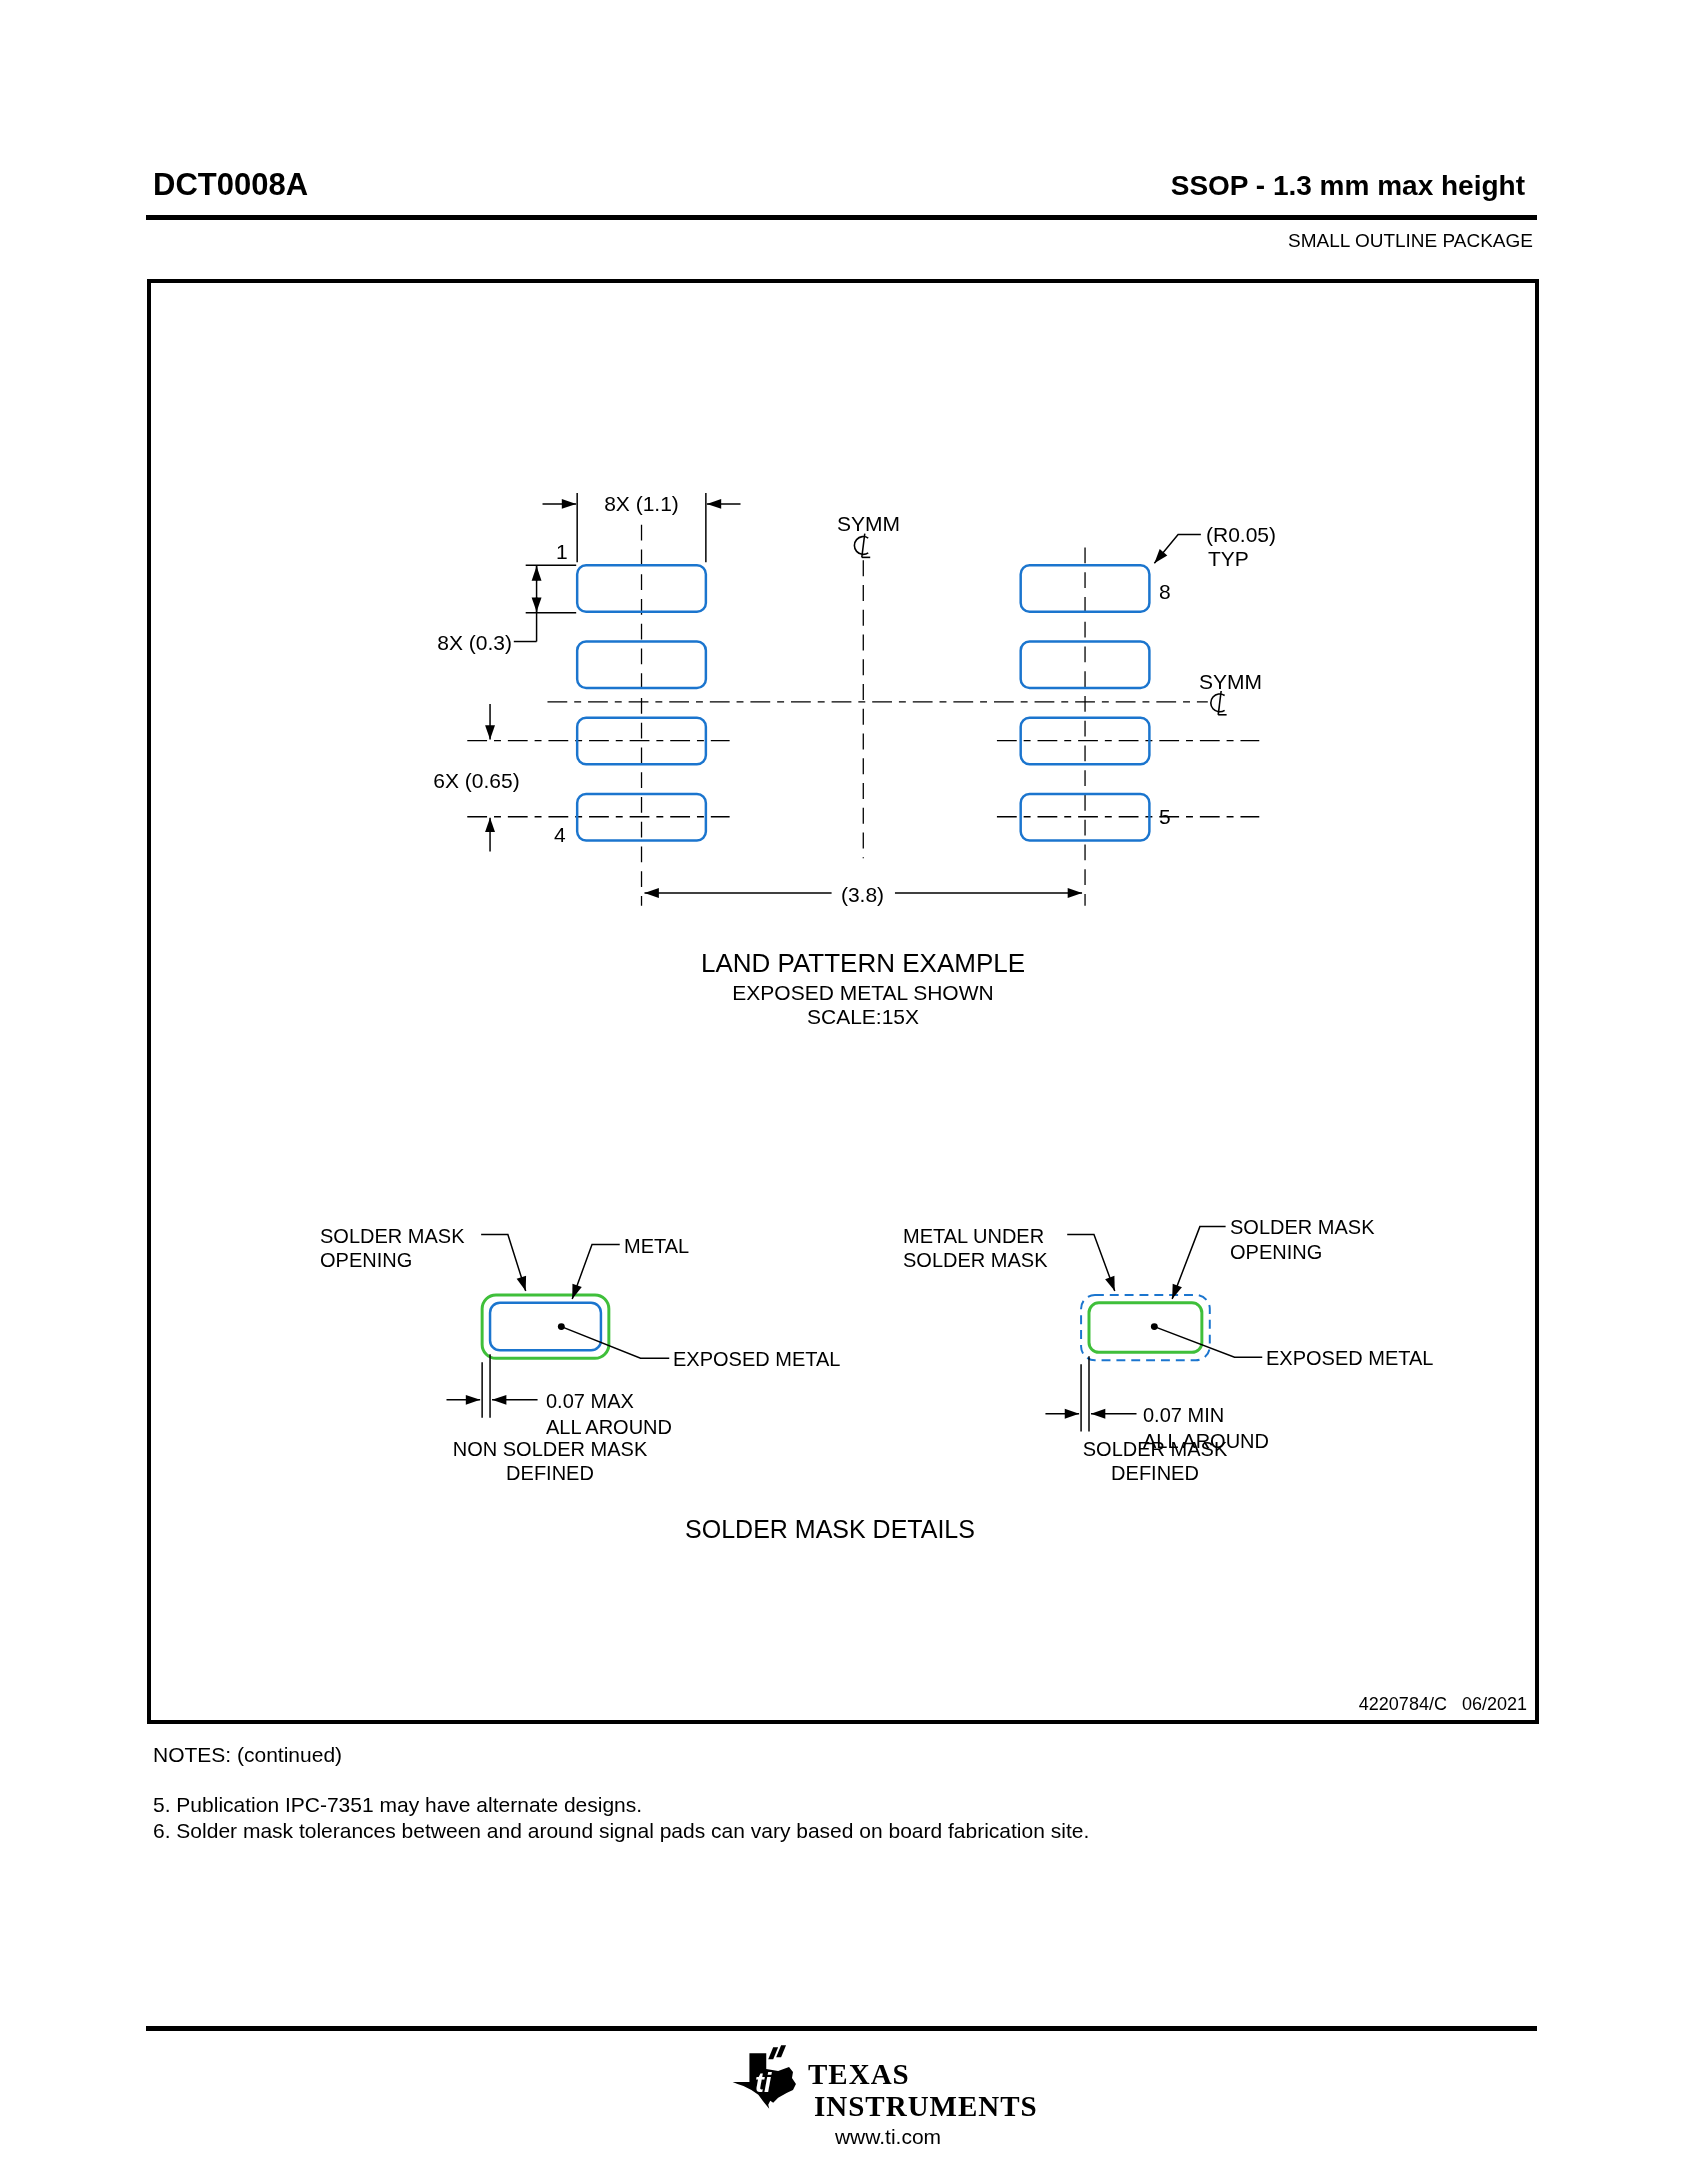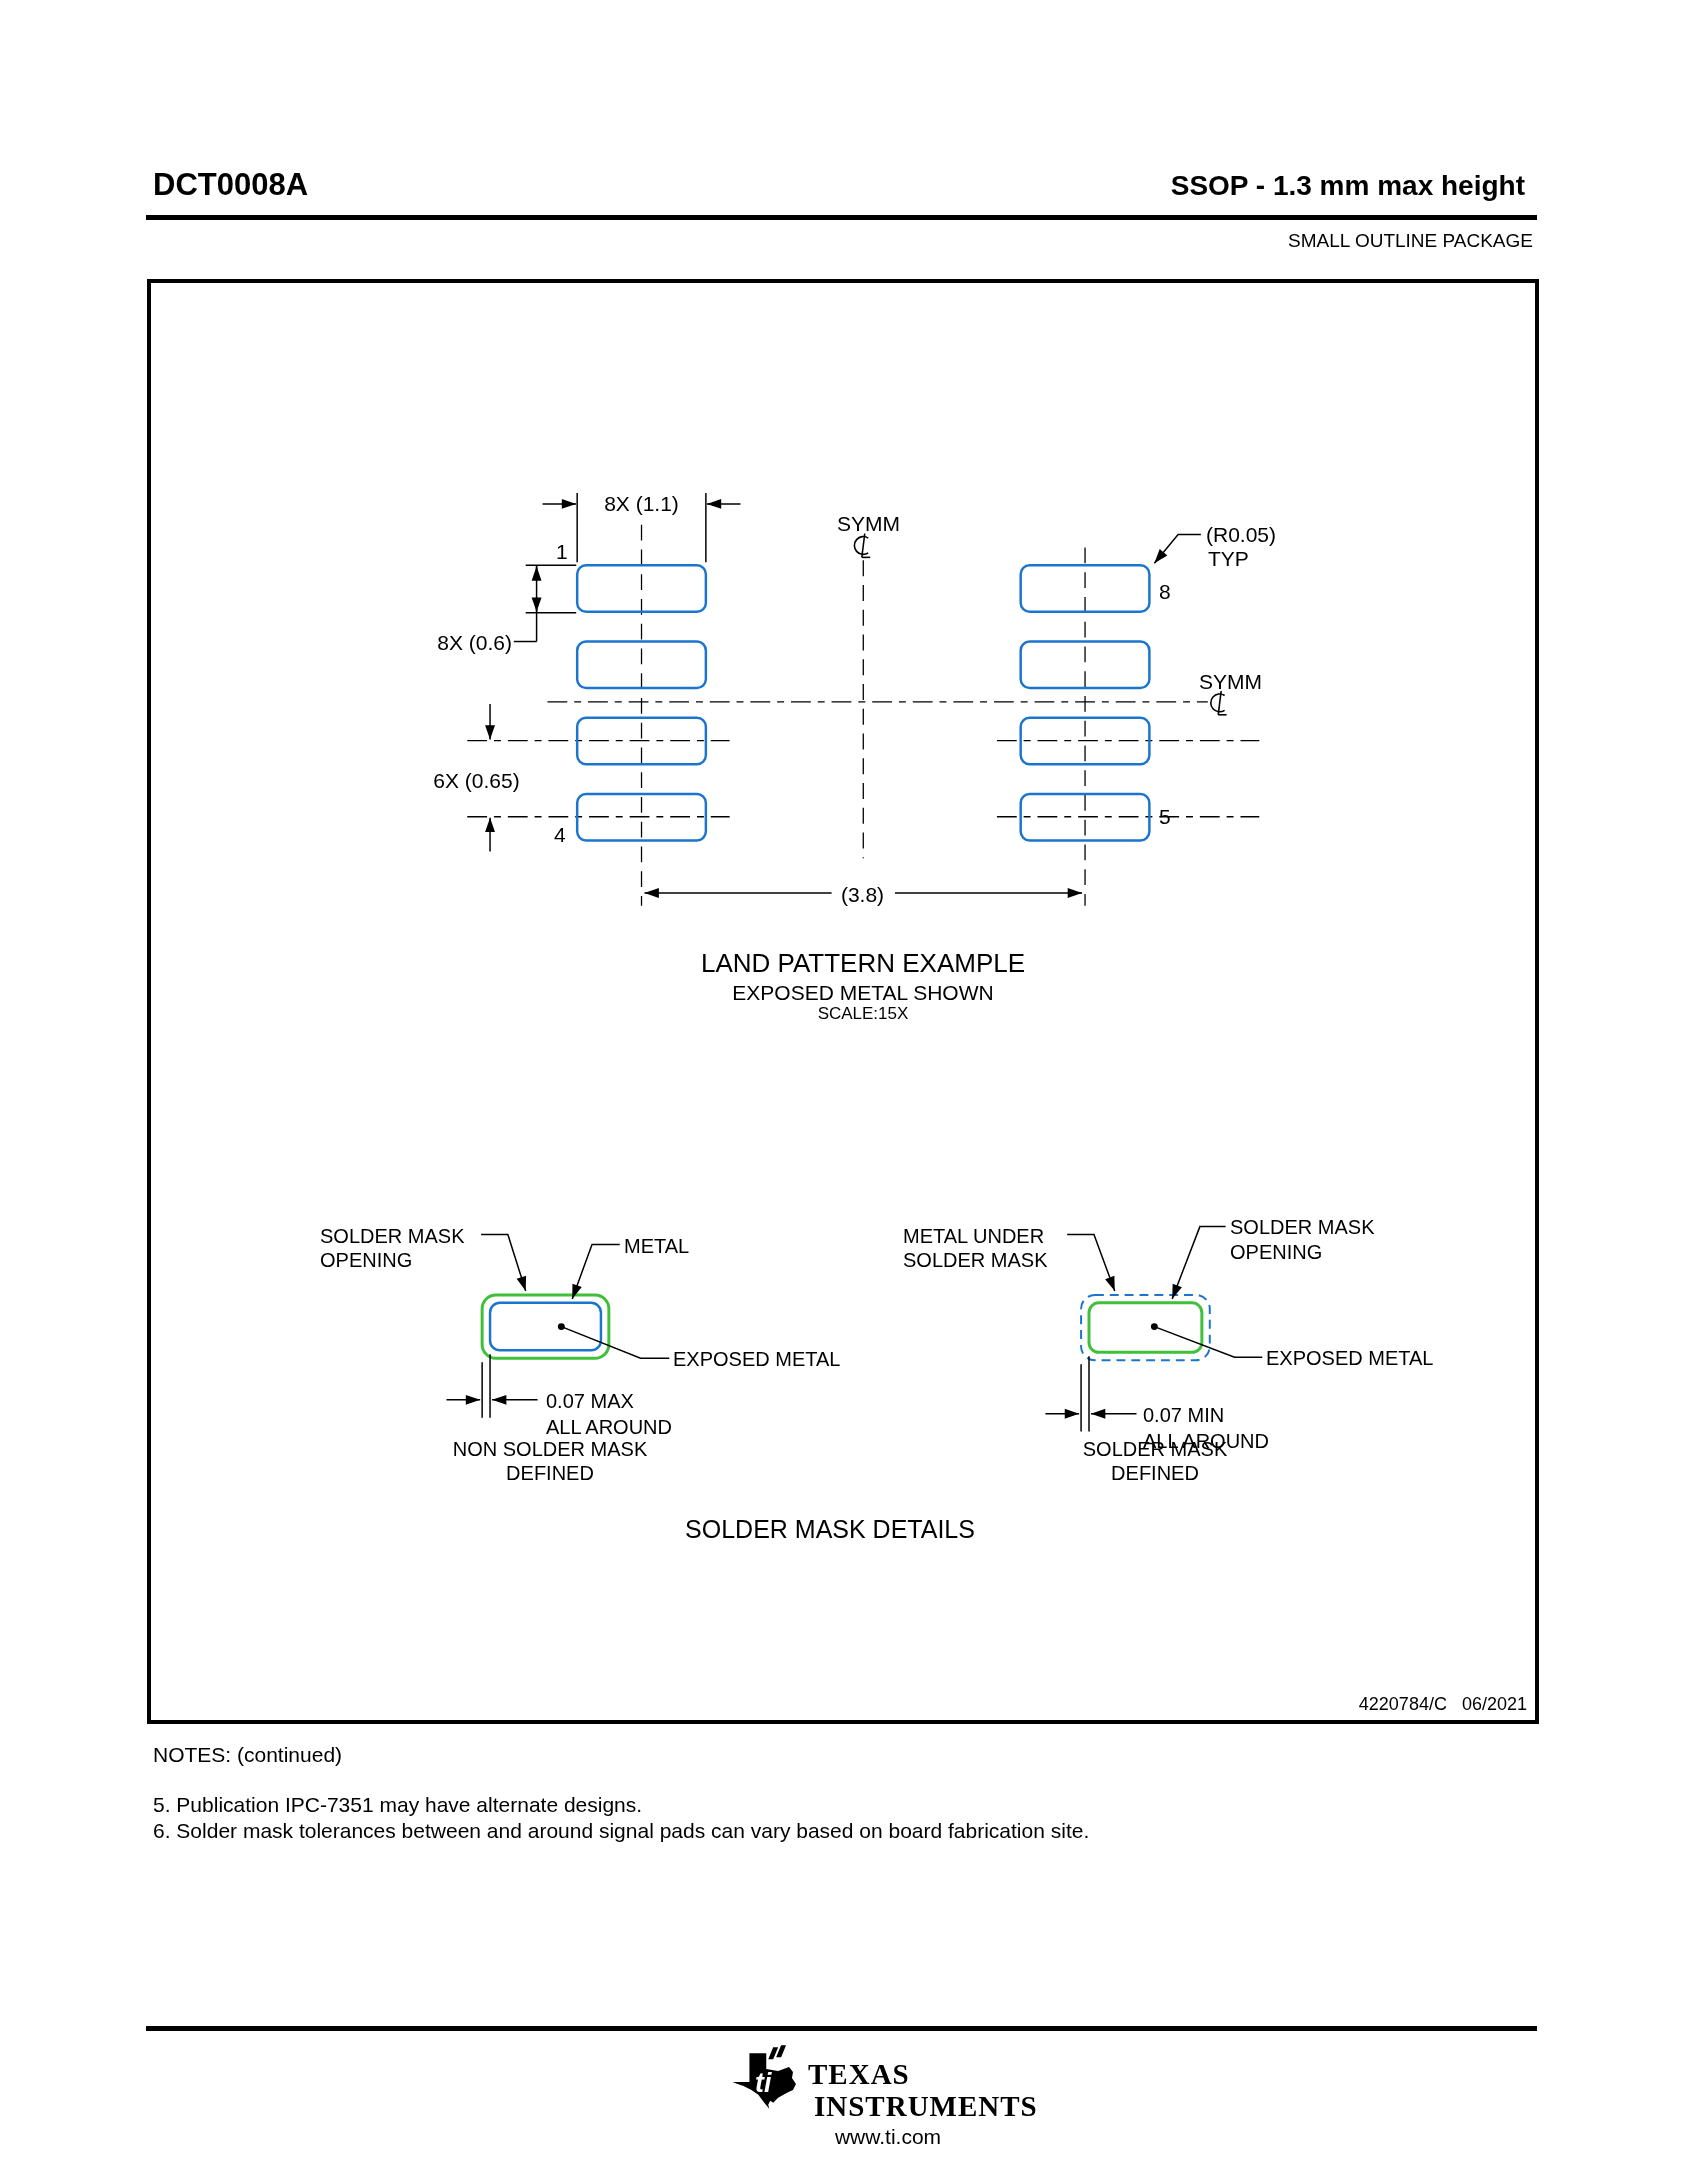--- a/index.html
+++ b/index.html
@@ -127,33 +127,33 @@
       <path d="M17,8 L34,8 L34,24 L46,26 L57,22 L61,27 L60,33 L64,39 L61,45 L55,48 L46,53
                L41,58 L38,56 L36,60 L37,64 L32,58 L26,50 L19,45 L11,41 L5,39 L0,37 L17,37 Z" fill="#000"></path>
       <polygon points="36,14 41,2 46,2 41,14" fill="#000"></polygon>
       <polygon points="44,12 49,0 54,0 49,12" fill="#000"></polygon>
       <text x="31" y="47" font-family="Liberation Sans, sans-serif" font-style="italic" font-weight="bold" font-size="27" fill="#ffffff" text-anchor="middle">ti</text>
     </g>
   </svg>
 
   <div class="t c" style="left:582px;top:492px;width:119px;font-size:21px;">8X (1.1)</div>
   <div class="t" style="left:556px;top:540px;font-size:21px;">1</div>
-  <div class="t r" style="left:426px;top:631px;width:86px;font-size:21px;">8X (0.6)</div>
+  <div class="t r" style="left:426px;top:631px;width:86px;font-size:21px;">8X (0.3)</div>
   <div class="t c" style="left:417px;top:769px;width:119px;font-size:21px;">6X (0.65)</div>
   <div class="t" style="left:554px;top:823px;font-size:21px;">4</div>
   <div class="t c" style="left:829px;top:512px;width:79px;font-size:21px;">SYMM</div>
   <div class="t c" style="left:1191px;top:670px;width:79px;font-size:21px;">SYMM</div>
   <div class="t" style="left:1206px;top:523px;font-size:21px;">(R0.05)</div>
   <div class="t" style="left:1208px;top:547px;font-size:21px;">TYP</div>
   <div class="t" style="left:1159px;top:580px;font-size:21px;">8</div>
   <div class="t" style="left:1159px;top:805px;font-size:21px;">5</div>
   <div class="t c" style="left:823px;top:883px;width:79px;font-size:21px;">(3.8)</div>
   <div class="t c" style="left:665px;top:949px;width:396px;font-size:26px;">LAND PATTERN EXAMPLE</div>
   <div class="t c" style="left:665px;top:981px;width:396px;font-size:21px;">EXPOSED METAL SHOWN</div>
-  <div class="t c" style="left:665px;top:1005px;width:396px;font-size:17px;">SCALE:15X</div>
+  <div class="t c" style="left:665px;top:1005px;width:396px;font-size:21px;">SCALE:15X</div>
 
   <div class="t" style="left:320px;top:1225px;">SOLDER MASK</div>
   <div class="t" style="left:320px;top:1249px;">OPENING</div>
   <div class="t" style="left:624px;top:1235px;">METAL</div>
   <div class="t" style="left:673px;top:1348px;">EXPOSED METAL</div>
   <div class="t" style="left:546px;top:1390px;">0.07 MAX</div>
   <div class="t" style="left:546px;top:1416px;">ALL AROUND</div>
   <div class="t c" style="left:441px;top:1438px;width:218px;">NON SOLDER MASK</div>
   <div class="t c" style="left:441px;top:1462px;width:218px;">DEFINED</div>
 

